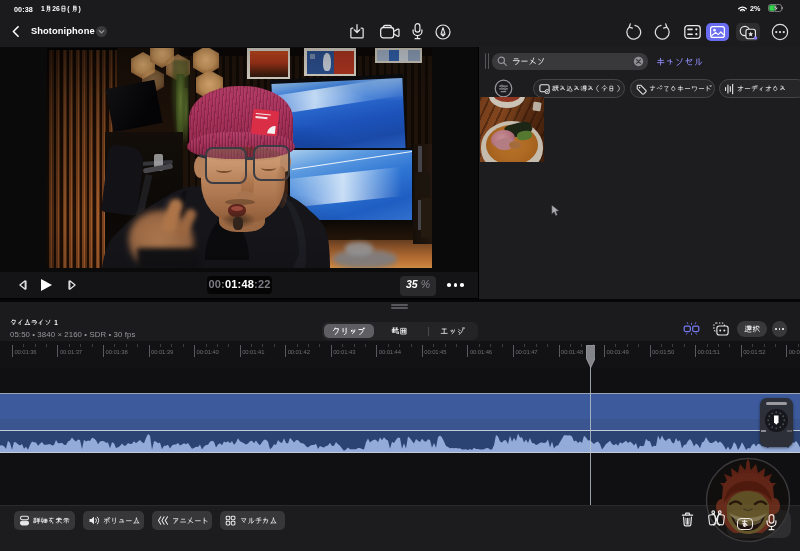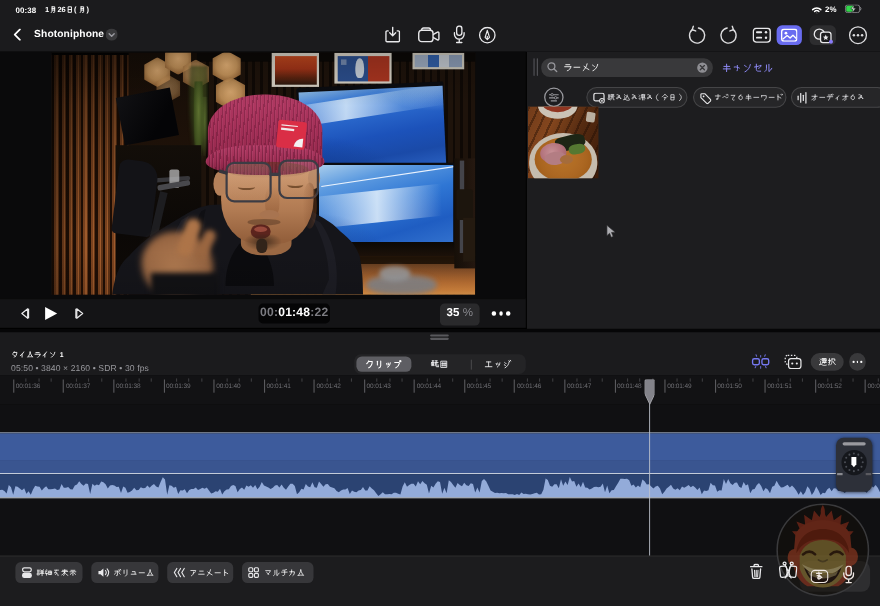--- a/index.html
+++ b/index.html
@@ -200,22 +200,22 @@
 <div class="abs" style="left:0;top:271px;width:478px;height:27px;background:#141416;border-top:1px solid #0a0a0b;"></div>
 <svg class="abs" style="left:17px;top:279px;" width="10" height="12" viewBox="0 0 14 16">
 <path d="M11.5 2 L4 8 L11.5 14 Z" stroke="#e8e8ea" stroke-width="1.6" fill="none" stroke-linejoin="round"></path>
 <line x1="12.5" y1="2" x2="12.5" y2="14" stroke="#e8e8ea" stroke-width="1.8"></line>
   </svg>
 <div class="abs" style="left:41px;top:278.5px;width:0;height:0;border-left:11px solid #fff;border-top:6.5px solid transparent;border-bottom:6.5px solid transparent;"></div>
 <svg class="abs" style="left:68px;top:279px;" width="10" height="12" viewBox="0 0 14 16">
 <path d="M2.5 2 L10 8 L2.5 14 Z" stroke="#e8e8ea" stroke-width="1.6" fill="none" stroke-linejoin="round"></path>
 <line x1="1.5" y1="2" x2="1.5" y2="14" stroke="#e8e8ea" stroke-width="1.8"></line>
   </svg>
-<div class="abs" style="left:207px;top:276px;width:65px;height:17.5px;background:#050506;border-radius:4px;color:#7c7c82;font-size:11px;font-weight:bold;text-align:center;line-height:17.5px;letter-spacing:.2px;margin-left:28px;">00:<span style="color:#fff;">01:48</span>:22</div>
-<div class="abs" style="left:400px;top:276px;width:36px;height:20px;background:#2a2a2c;border-radius:4px;text-align:center;line-height:17.5px;font-size:10.5px;"><span style="color:#fff;font-weight:bold;">35</span> <span style="color:#88888d;">%</span></div>
+<div class="abs" style="left:207px;top:276px;width:65px;height:17.5px;background:#050506;border-radius:4px;color:#7c7c82;font-size:11px;font-weight:bold;text-align:center;line-height:17.5px;letter-spacing:.2px;">00:<span style="color:#fff;">01:48</span>:22</div>
+<div class="abs" style="left:400px;top:276px;width:36px;height:20px;background:#2a2a2c;border-radius:4px;text-align:center;line-height:17.5px;font-size:10.5px;font-style:italic;"><span style="color:#fff;font-weight:bold;">35</span> <span style="color:#88888d;">%</span></div>
 <div class="abs" style="left:447px;top:283px;width:18px;height:4px;">
     <div style="display:flex;gap:3px;">
       <i style="width:3.6px;height:3.6px;border-radius:50%;background:#fff;"></i>
       <i style="width:3.6px;height:3.6px;border-radius:50%;background:#fff;"></i>
       <i style="width:3.6px;height:3.6px;border-radius:50%;background:#fff;"></i>
     </div>
   </div>
 <div class="abs" style="left:479px;top:47px;width:321px;height:252px;background:#1d1d1f;"></div>
 <div class="abs" style="left:484.5px;top:53px;width:1.6px;height:16px;background:#55555a;border-radius:1px;"></div>
 <div class="abs" style="left:487.5px;top:53px;width:1.6px;height:16px;background:#55555a;border-radius:1px;"></div>

